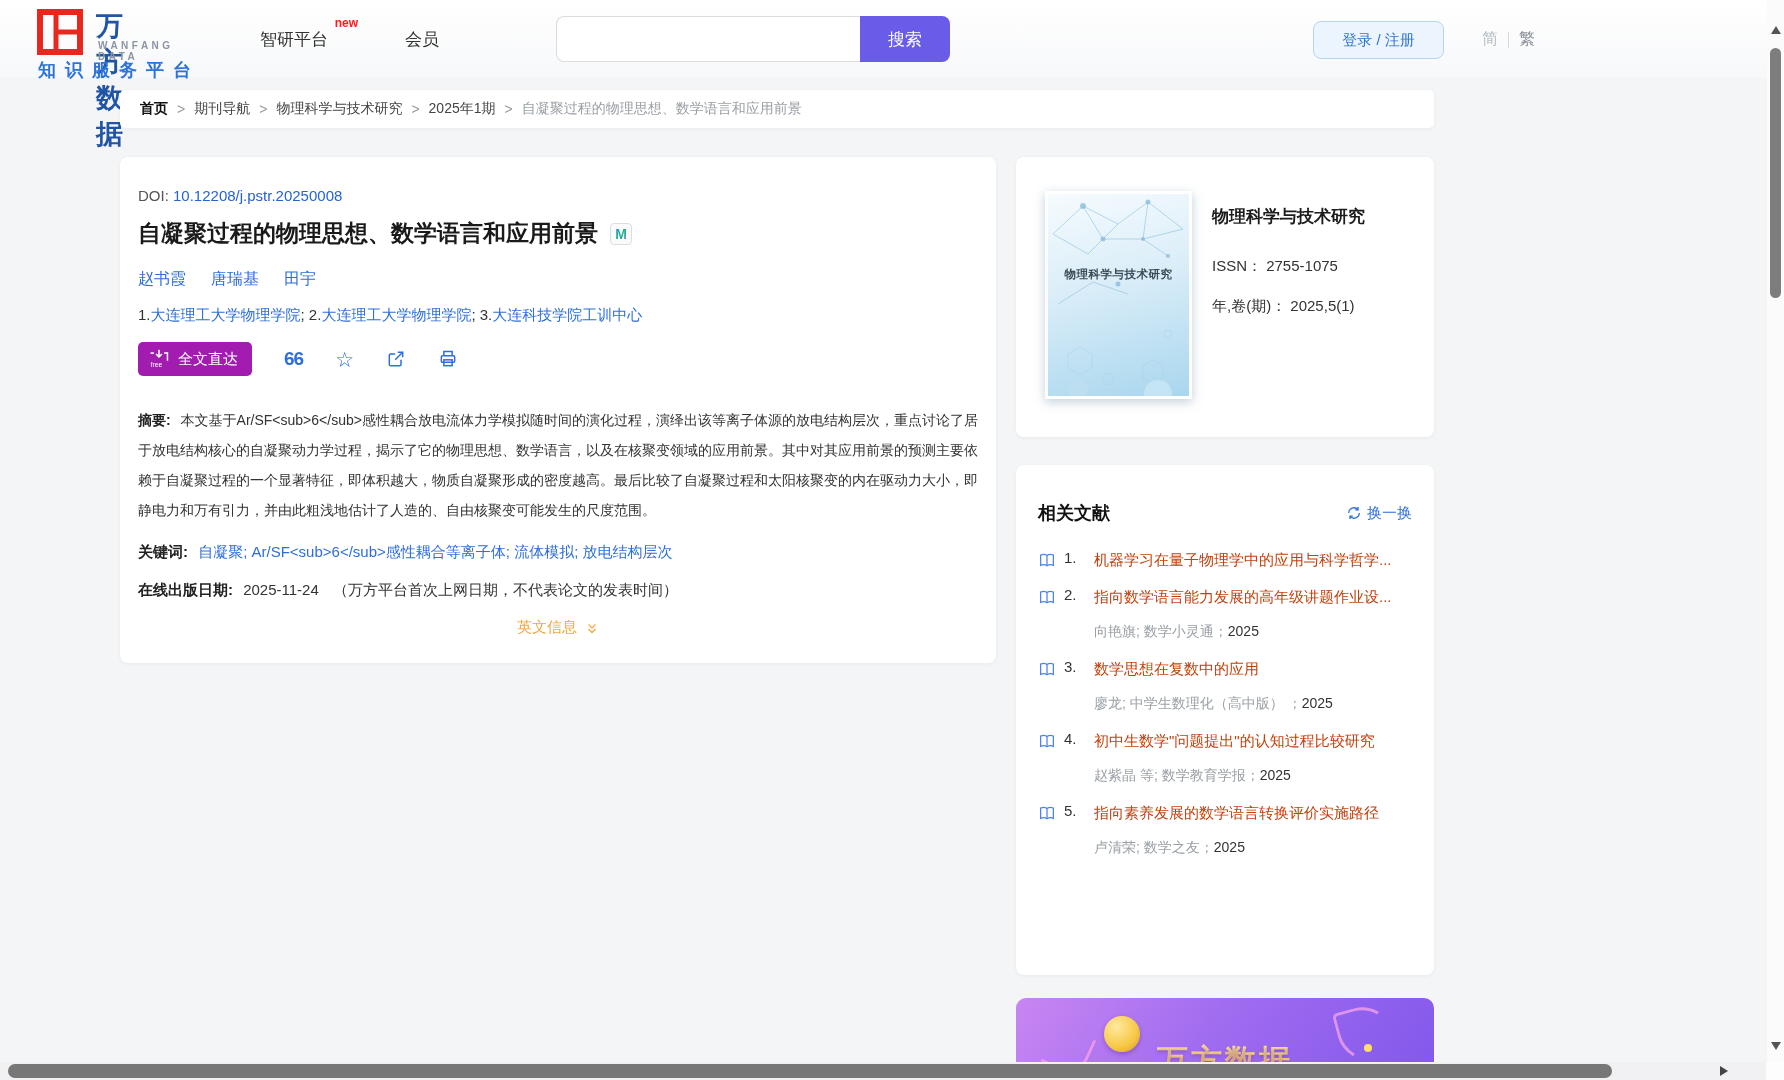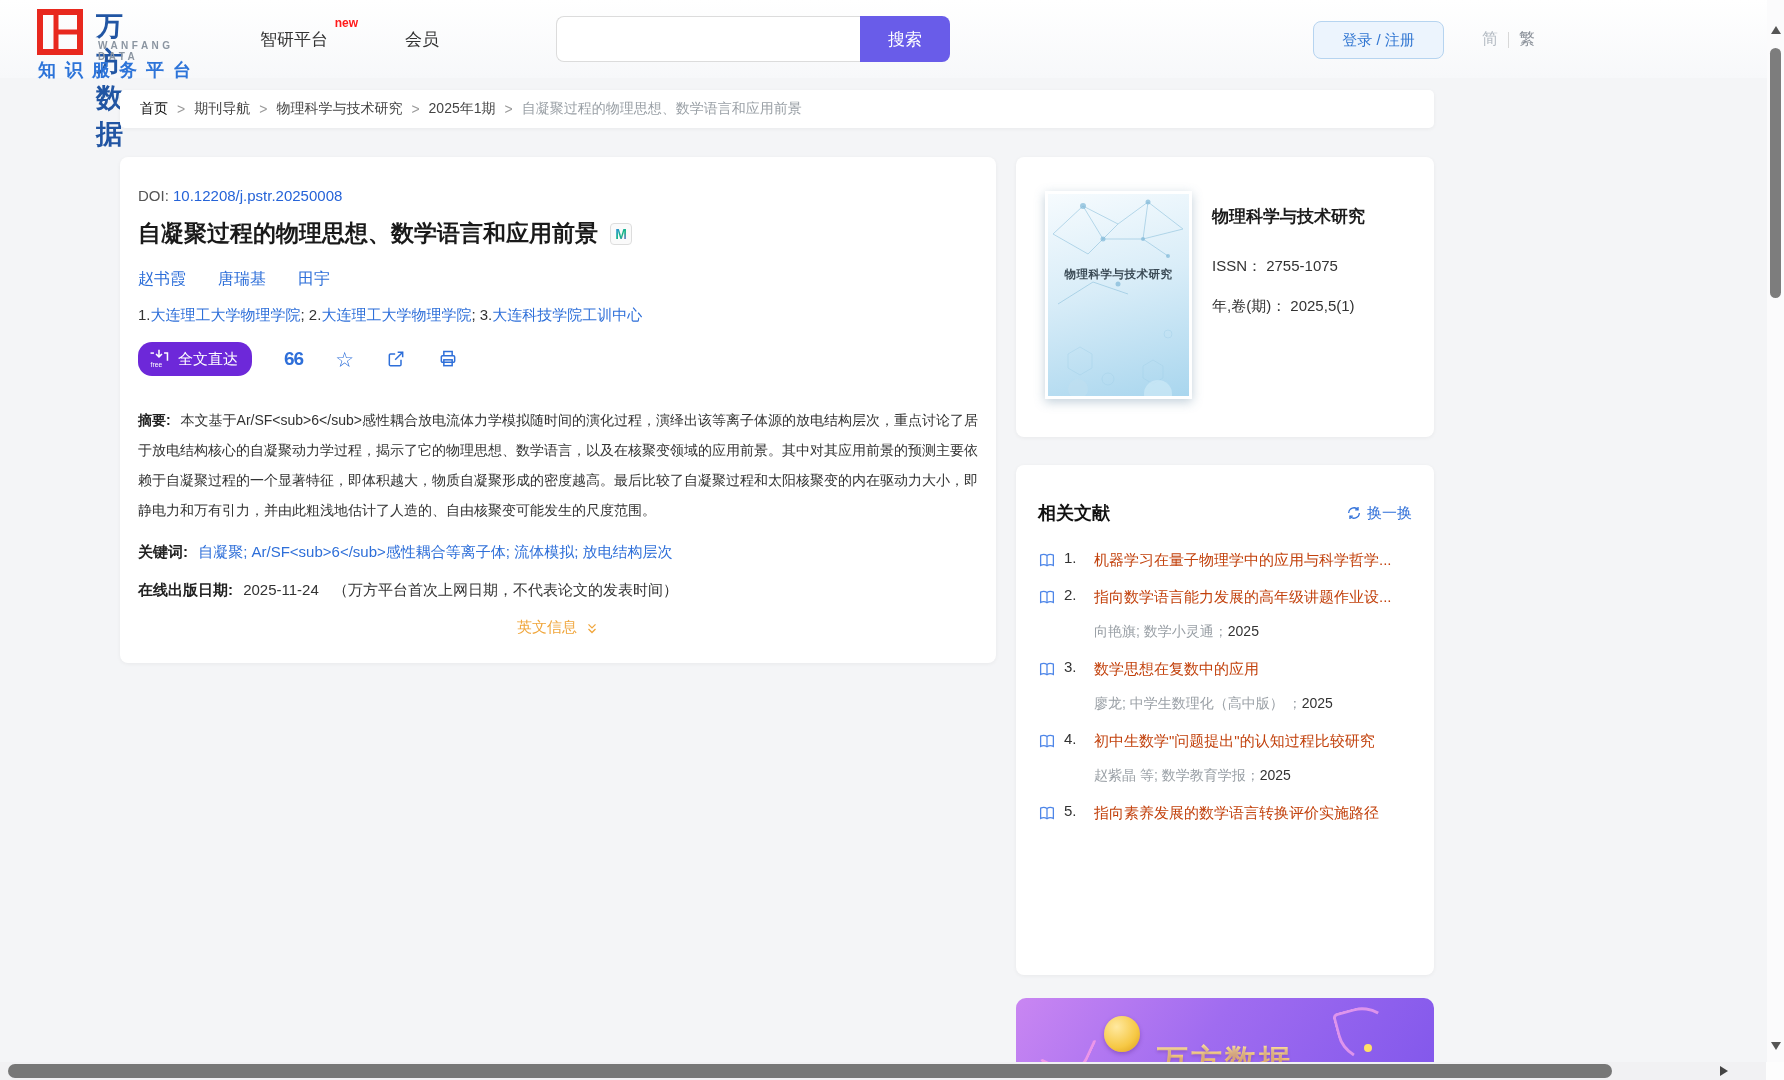--- a/index.html
+++ b/index.html
@@ -31,41 +31,41 @@
                border:1px solid #b6d4f0; border-radius:8px; color:#3176d2; font-size:15px;
                display:flex; align-items:center; justify-content:center; cursor:pointer; }
   .lang-switch { position:absolute; left:1472px; top:29px; font-size:16px; color:#9aa0a6; display:flex; align-items:center; }
   .lang-switch .lang { padding:0 10px; cursor:pointer; }
   .lang-divider { width:1px; height:16px; background:#d8d8d8; }
 
   
   .breadcrumb-card { left:120px; top:90px; width:1314px; height:38px; border-radius:5px;
                      display:flex; align-items:center; padding-left:20px; font-size:14px; }
   .bc-item { color:#444; cursor:pointer; }
-  .bc-item.first { font-weight:normal; color:#111; }
+  .bc-item.first { font-weight:bold; color:#111; }
   .bc-item.last { color:#9aa0a6; cursor:default; }
   .bc-sep { color:#999; margin:0 9px; }
 
   
   .main-card { left:120px; top:157px; width:876px; padding:30px 18px 26px 18px; }
   .doi-row { font-size:15px; color:#555; }
   .doi-link { color:#2563d8; cursor:pointer; }
   .title-row { margin-top:14px; display:flex; align-items:center; gap:12px; }
   .article-title { font-size:23px; font-weight:bold; color:#1a1a1a; }
   .m-badge { width:22px; height:22px; border-radius:4px; background:#fafafa; border:1px solid #ddd;
              display:flex; align-items:center; justify-content:center; font-size:14px; font-weight:bold;
              background-clip:padding-box; cursor:pointer; }
   .m-badge span { background:linear-gradient(135deg,#3b82f6,#10b981 55%,#a855f7);
                   -webkit-background-clip:text; background-clip:text; color:transparent; }
-  .authors-row { margin-top:20px; display:flex; gap:32px; font-size:16px; }
+  .authors-row { margin-top:20px; display:flex; gap:25px; font-size:16px; }
   .author-link { color:#2e6fd9; cursor:pointer; }
   .affil-row { margin-top:16px; font-size:15px; color:#333; }
   .aff-link { color:#2e6fd9; cursor:pointer;font-family:Liberation Mono, monospace; }
   .actions-row { margin-top:16px; display:flex; align-items:center; gap:32px; height:36px; }
-  .fulltext-btn { height:34px; background:#6d28d9; border:none; border-radius:14px; color:#fff;
+  .fulltext-btn { height:34px; background:#a21caf; border:none; border-radius:5px; color:#fff;
                   font-size:15px; padding:0 14px 0 10px; display:flex; align-items:center; gap:8px;
                   cursor:pointer; font-family:inherit; }
   .act-icon { color:#2e6fd9; cursor:pointer; display:flex; align-items:center; }
   .quote-icon { font-size:19px; font-weight:bold; letter-spacing:-1px; }
   .star-icon { font-size:21px; line-height:1; }
   .abstract-block { margin-top:28px; font-size:14px; line-height:30px; color:#333; text-align:justify; }
   .blk-label { font-weight:bold; color:#222; margin-right:6px; }
   .keywords-row { margin-top:14px; font-size:15px; line-height:26px; }
   .kw-link { color:#2e6fd9; cursor:pointer; }
   .kw-sep { color:#2e6fd9; }
@@ -355,20 +355,21 @@
           </div>
         </div>
         <div class="rel-item">
           <span class="book-ic"><svg width="18" height="17" viewBox="0 0 24 24" fill="none" stroke="currentColor" stroke-width="1.8">
               <path d="M12 5C9.5 3.2 5.5 3.2 3 4.5V19c2.5-1.3 6.5-1.3 9 .5 2.5-1.8 6.5-1.8 9-.5V4.5C18.5 3.2 14.5 3.2 12 5Z"></path>
               <line x1="12" y1="5" x2="12" y2="19.5"></line>
             </svg></span>
           <span class="rel-no">5.</span>
           <div class="rel-body">
             <div class="rel-title">指向素养发展的数学语言转换评价实施路径</div>
+            <div class="rel-meta"><span class="meta-gray">卢清荣; 数学之友；</span><span class="rel-year">2025</span></div>
           </div>
         </div>
       </div>
   </div>
 
   <div class="banner">
     <div class="ribbon-l"></div>
     <div class="ribbon-r"></div>
     <div class="coin"></div>
     <div class="spark"></div>

